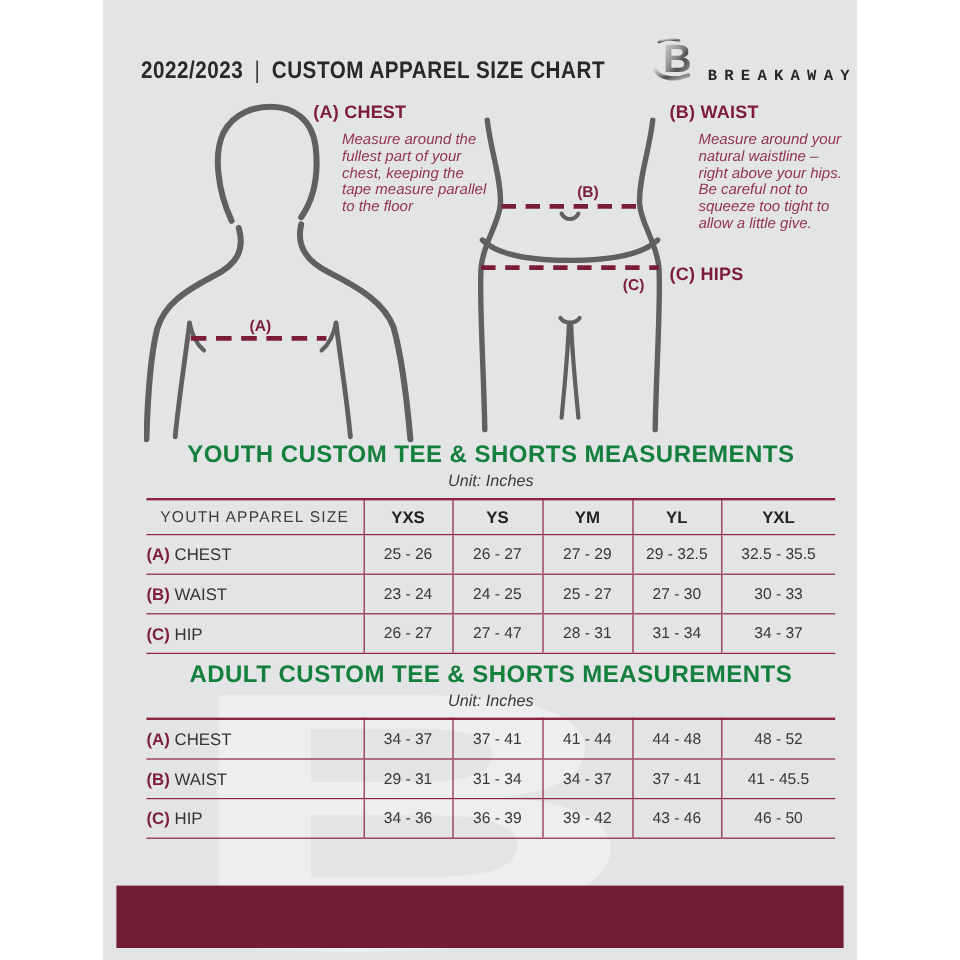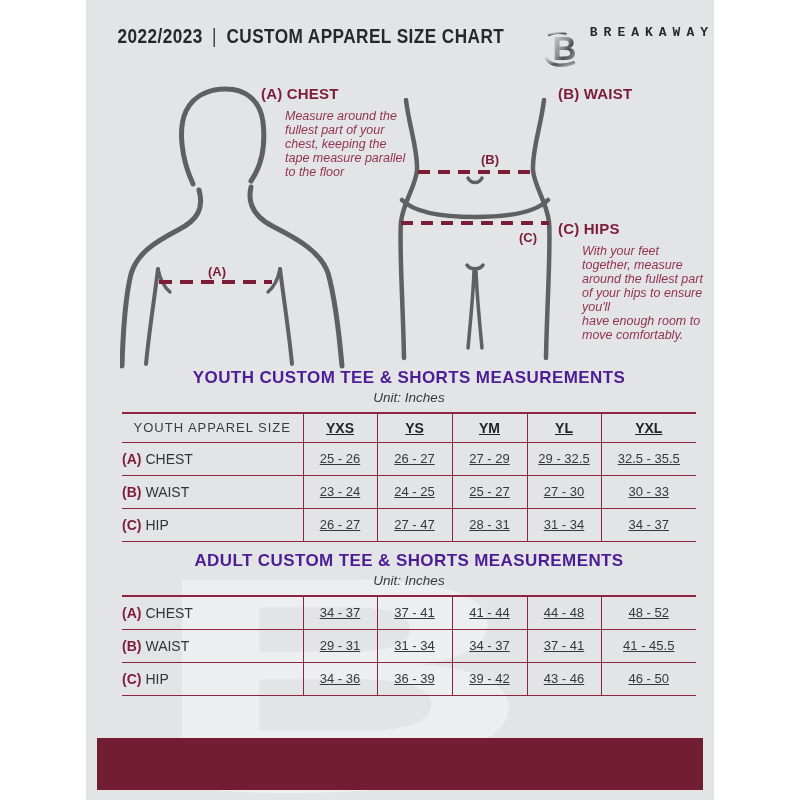--- a/index.html
+++ b/index.html
@@ -1,39 +1,39 @@
 <!DOCTYPE html>
 <html><head>
 <meta charset="utf-8">
 <style>
   html,body{margin:0;padding:0;}
   body{width:800px;height:800px;background:#ffffff;font-family:"Liberation Sans",sans-serif;position:relative;overflow:hidden;}
   .doc{position:absolute;left:86px;top:0;width:628px;height:800px;background:#e3e4e6;overflow:hidden;}
 
   
-  .header{position:absolute;top:25px;left:0;right:0;display:flex;align-items:flex-start;justify-content:center;gap:7px;}
+  .header{position:absolute;top:25px;left:0;right:0;display:flex;align-items:flex-end;justify-content:center;gap:7px;}
   .header-title{display:flex;gap:11px;font-weight:bold;font-size:20px;color:#28282a;white-space:nowrap;transform:scaleX(0.86);transform-origin:center;letter-spacing:0.5px;}
   .header-title .pipe{font-weight:normal;color:#3a3a3c;}
   .brand{font-weight:bold;font-size:13px;letter-spacing:6px;color:#28282a;font-family:Liberation Mono, monospace;}
 
   
   .guide{position:absolute;}
   .guide-heading{font-weight:bold;font-size:15px;color:#7d1b3a;letter-spacing:0.2px;}
   .guide-body{font-style:italic;font-size:12.5px;line-height:14px;color:#93344f;white-space:pre-line;margin-top:7px;padding-left:24px;}
 
   
   .fig{position:absolute;}
 
   
   .meas{position:absolute;left:36px;width:574px;text-align:center;}
-  .meas-title{font-size:17px;font-weight:bold;color:#4c1d95;letter-spacing:0.4px;}
+  .meas-title{font-size:20px;font-weight:bold;color:#15803d;letter-spacing:0.4px;}
   .meas-unit{font-size:13.5px;font-style:italic;color:#3a3a3c;margin-top:2px;}
   table.sizes{border-collapse:collapse;table-layout:fixed;width:574px;margin-top:7px;border-top:2px solid #8e2440;}
   table.sizes th,table.sizes td{border-bottom:1.5px solid #8e2440;vertical-align:middle;padding:0;}
-  table.sizes .vline{border-left:1.4px solid #8e2440;text-decoration:underline;}
+  table.sizes .vline{border-left:1.4px solid #8e2440;}
   tr.head-row{height:29px;}
   tr.data-row{height:33px;}
   th.label-col{font-weight:normal;text-align:center;padding-left:13px;font-size:13px;letter-spacing:1px;color:#3c3c3e;}
   th.size-col{font-size:14px;font-weight:bold;color:#232325;}
   td.row-label{text-align:left;padding-left:16px;font-size:14px;color:#343436;}
   td.row-label .pfx{color:#7d1b3a;font-weight:bold;margin-right:4px;}
   td.val{font-size:13px;color:#38383a;text-align:center;}
 
   
   .watermark{position:absolute;left:28px;top:545px;opacity:0.38;}
@@ -99,30 +99,29 @@
   <div class="guide" style="left:175px;top:85px;width:155px">
     <div class="guide-heading">(A) CHEST</div>
     <div class="guide-body">Measure around the
 fullest part of your
 chest, keeping the
 tape measure parallel
 to the floor</div>
   </div>
   <div class="guide" style="left:472px;top:85px;width:160px">
     <div class="guide-heading">(B) WAIST</div>
+    <div class="guide-body">Measure around your
+natural waistline –
+right above your hips.
+Be careful not to
+squeeze too tight to
+allow a little give.</div>
   </div>
   <div class="guide" style="left:472px;top:220px;width:165px">
     <div class="guide-heading">(C) HIPS</div>
-    <div class="guide-body">With your feet
-together, measure
-around the fullest part
-of your hips to ensure
-you'll
-have enough room to
-move comfortably.</div>
   </div>
 
   <svg class="watermark" width="450" height="250" viewBox="0 0 84 96" preserveAspectRatio="none">
     <text x="6" y="82" font-size="100" font-weight="bold" font-family="Liberation Sans, sans-serif" fill="#ffffff">B</text>
     <path d="M2,84 C14,94 52,96 80,80" stroke="#ffffff" stroke-width="7" fill="none" stroke-linecap="round"></path>
   </svg>
 
   <div class="meas" style="top:368px">
     <div class="meas-title">YOUTH CUSTOM TEE &amp; SHORTS MEASUREMENTS</div>
     <div class="meas-unit">Unit: Inches</div>

